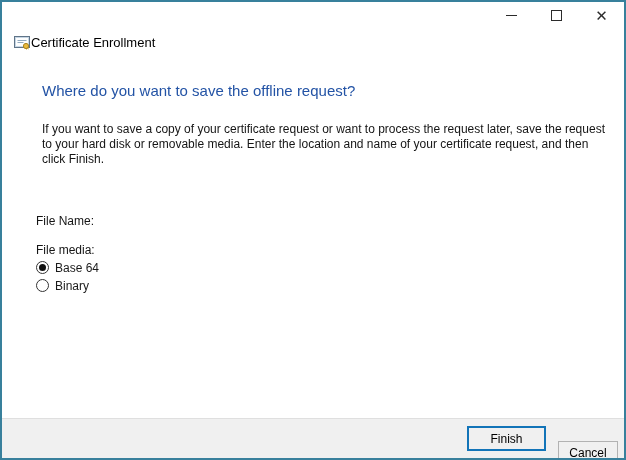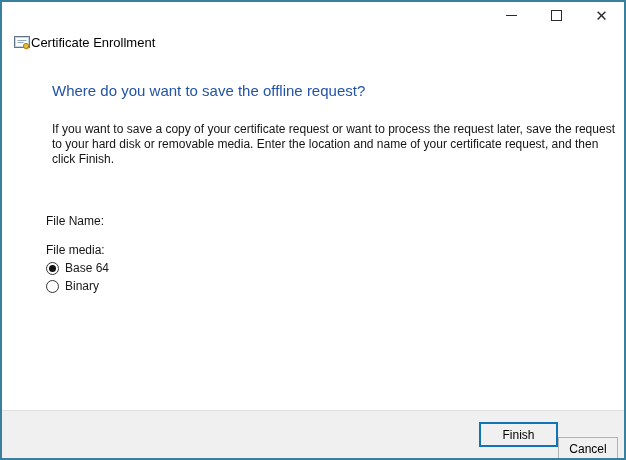--- a/index.html
+++ b/index.html
@@ -30,21 +30,21 @@
   .min-glyph { width: 11px; height: 1px; background: #2b2b2b; display: inline-block; }
   .max-glyph { width: 11px; height: 11px; border: 1px solid #2b2b2b; display: inline-block; background: transparent; }
   .close-glyph { font-size: 15px; line-height: 1; color: #2b2b2b; font-weight: 400; }
   
   .app-header {
     display: flex; align-items: center; gap: 0;
     padding-left: 12px; height: 26px;
   }
   .app-header .title { font-size: 13px; color: #000; }
   
-  .content { padding-left: 44px; }
+  .content { padding-left: 34px; }
   .page-title {
     margin: 27px 0 0 6px;
     font-size: 15px; font-weight: 400;
     color: #2353a5;
   }
   .description {
     margin: 23px 0 0 6px;
     width: 566px;
     font-size: 12px; line-height: 15px; color: #151515;
   }
@@ -63,41 +63,41 @@
     font-family: "Liberation Sans", sans-serif;
     font-size: 12px; color: #000;
     background: #f0f0f0;
     border: 1px solid #b2b2b2;
     height: 23px;
     cursor: default;
   }
   .browse-btn { width: 88px; margin-left: 11px; }
   .format { margin-top: 15px; }
   .radio-row {
-    display: flex; align-items: center; gap: 6px;
+    display: flex; gap: 6px;
     margin-top: 4px; font-size: 12px; cursor: default;
   }
   .radio-row:first-of-type { margin-top: 5px; }
   .radio {
     width: 13px; height: 13px;
     border: 1px solid #333333; border-radius: 50%;
     background: #ffffff; position: relative; flex: 0 0 auto;
   }
   .radio.checked::after {
     content: ""; position: absolute; left: 2px; top: 2px;
     width: 7px; height: 7px; border-radius: 50%; background: #111111;
   }
   
   .footer {
     position: absolute; left: 0; right: 0; bottom: 0;
-    height: 48px;
+    height: 40px;
     background: #f0f0f0;
     border-top: 1px solid #dfdfdf;
     display: flex; align-items: center; justify-content: flex-end;
-    padding-right: 6px;
+    gap: 12px; padding-right: 6px;
   }
   .finish-btn {
     width: 79px; height: 25px;
     border: 2px solid #1274b8;
     background: #f0f0f0;
   }
   .cancel-btn { width: 60px; height: 24px; margin-top: 29px; }
 </style>
 </head>
 <body>

